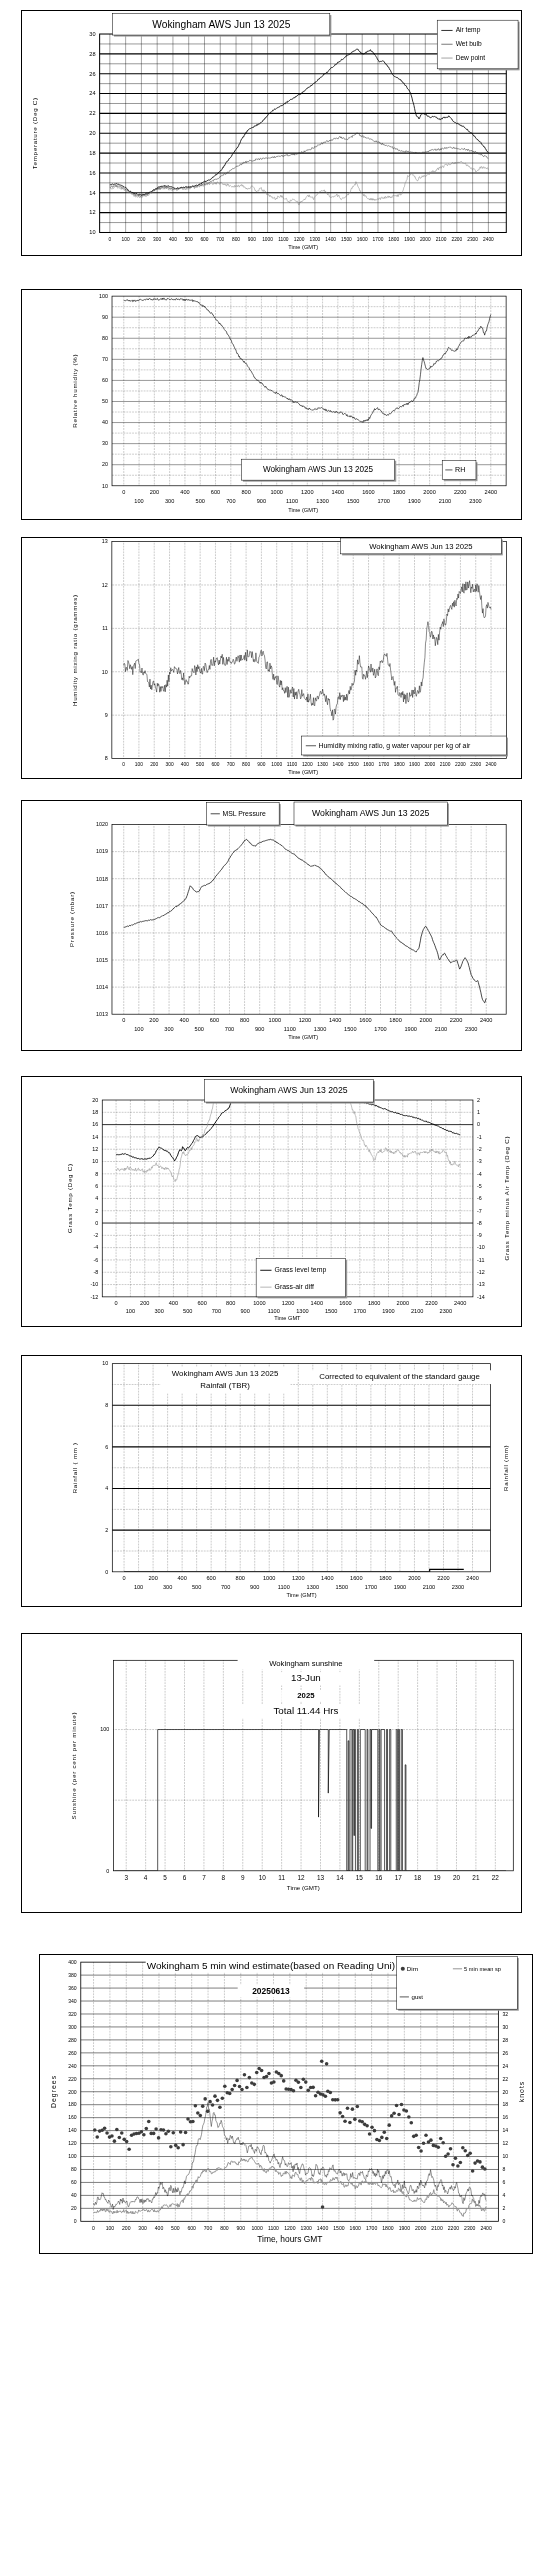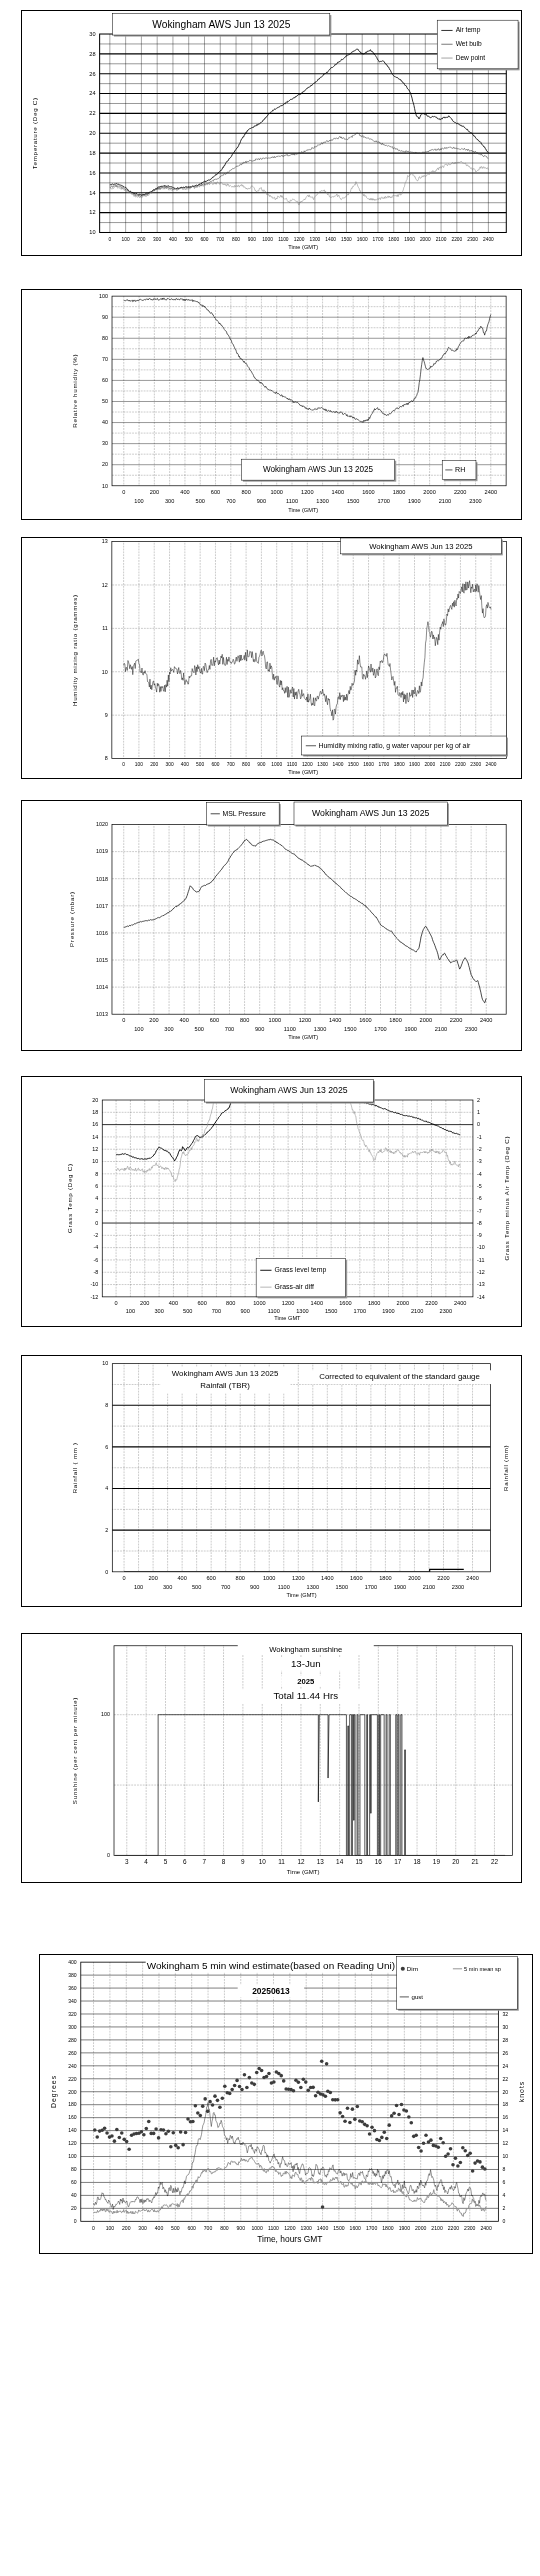--- a/index.html
+++ b/index.html
@@ -655,21 +655,21 @@
       </g>
       <g>
         <text x="395" y="63" text-anchor="middle" font-size="15.5" font-weight="normal">Rainfall (TBR)</text>
       </g>
       <g>
         <rect x="545" y="28" width="388" height="27" fill="#fff" stroke="none" stroke-width="1"></rect>
         <text x="737" y="46" text-anchor="middle" font-size="15.5" font-weight="normal">Corrected to equivalent of the standard gauge</text>
       </g>
     </svg>
 </div>
-<div class="panel" style="left: 20.6px; top: 1633px; width: 501px; height: 250px;">
+<div class="panel" style="left: 20.6px; top: 1633px; width: 501px; height: 280px;">
   <svg viewBox="0 0 972 485">
       <defs>
         <clipPath id="clip6">
           <rect x="178" y="23" width="779" height="410"></rect>
         </clipPath>
       </defs>
       <g>
         <line x1="203" y1="23" x2="203" y2="433" stroke="#000" stroke-width="0.8" stroke-dasharray="1,2"></line>
         <line x1="240.8421052631579" y1="23" x2="240.8421052631579" y2="433" stroke="#000" stroke-width="0.8" stroke-dasharray="1,2"></line>
         <line x1="278.6842105263158" y1="23" x2="278.6842105263158" y2="433" stroke="#000" stroke-width="0.8" stroke-dasharray="1,2"></line>

